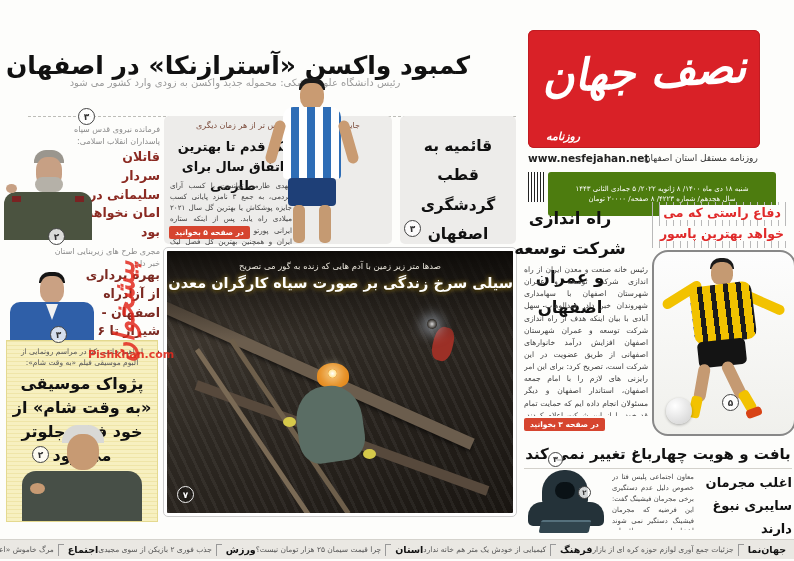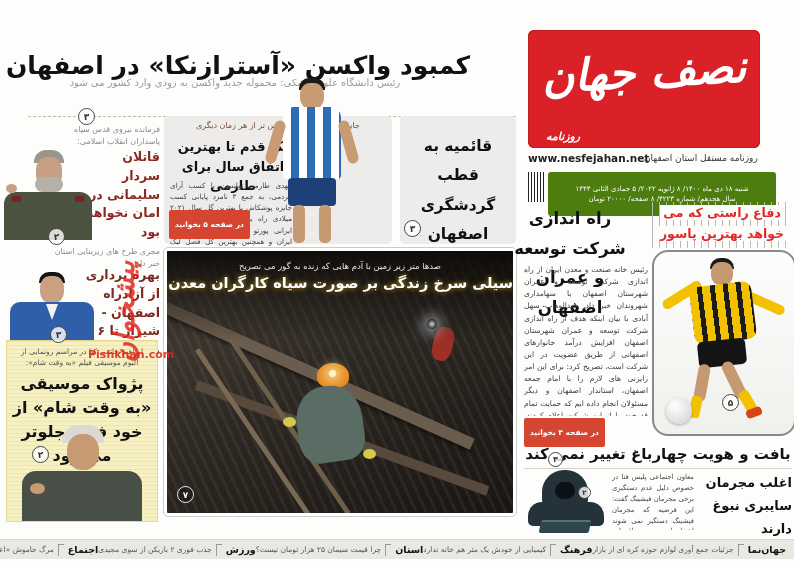--- a/index.html
+++ b/index.html
@@ -1,21 +1,21 @@
 <!DOCTYPE html>
 <html lang="fa" dir="rtl"><head>
 <meta charset="utf-8">
 <style>
   html,body{margin:0;padding:0;background:#ffffff;}
   #page{position:relative;width:794px;height:561px;background:#fdfdfb;overflow:hidden;
         font-family:"DejaVu Sans",sans-serif;direction:rtl;}
   .abs{position:absolute;}
   .center{text-align:center;}
   .just{text-align:justify;}
-  .chip{background:#d6452f;color:#fff;font-size:7.5px;font-weight:bold;padding:10px 6px;border-radius:2px;display:inline-block;}
+  .chip{background:#d6452f;color:#fff;font-size:7.5px;font-weight:bold;padding:2px 6px;border-radius:2px;display:inline-block;}
   .circ{width:15px;height:15px;border:1.2px solid #444;border-radius:50%;color:#333;
         font-size:9px;font-weight:bold;display:flex;align-items:center;justify-content:center;background:rgba(255,255,255,.8);z-index:6;}
   .circ.lite{border-color:#eee;color:#fff;background:rgba(0,0,0,.25);}
   .kick{color:#8a8a8a;font-size:8px;line-height:1.5;}
   .rule-d{border-top:1px dashed #bdbdb8;height:0;}
   .rule-s{border-top:1px solid #d3d1cb;height:0;}
   .shape{position:absolute;}
 </style>
 </head>
 <body>

